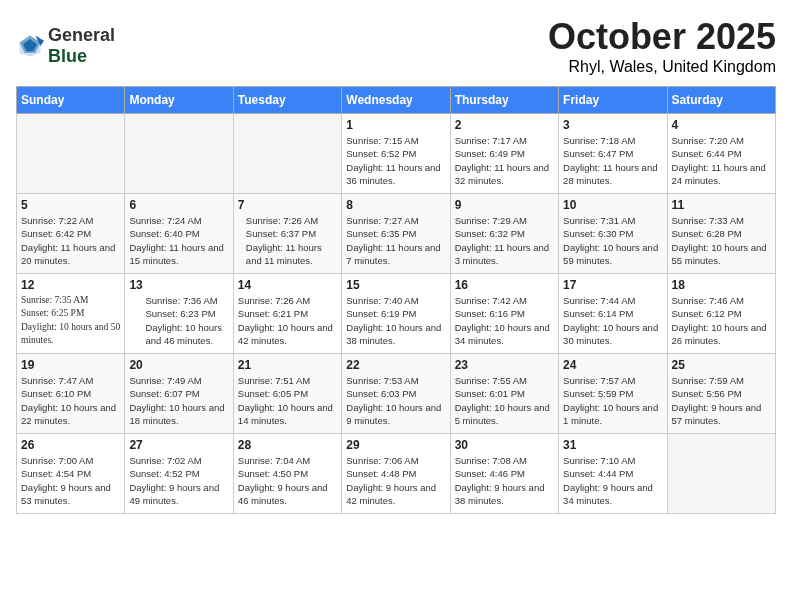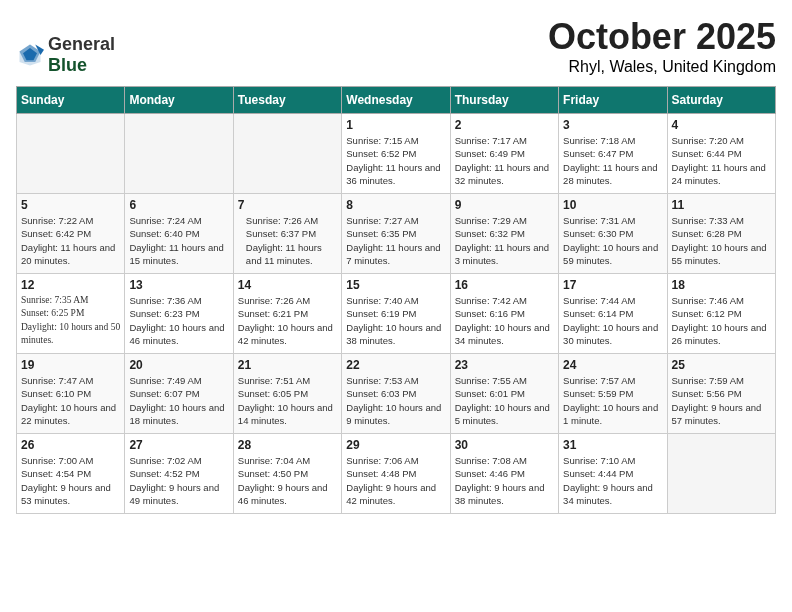--- a/index.html
+++ b/index.html
@@ -6,21 +6,21 @@
     body {
       font-family: Arial, sans-serif;
       background: #fff;
       width: 792px;
       min-height: 612px;
       padding: 16px;
     }
     .header-area {
       display: flex;
       justify-content: space-between;
-      align-items: flex-end;
+      align-items: center;
       margin-bottom: 10px;
     }
     .logo {
       display: flex;
       align-items: center;
       gap: 4px;
     }
     .logo-text-general {
       font-size: 18px;
       font-weight: bold;
@@ -46,21 +46,21 @@
     .calendar-subtitle {
       font-size: 16px;
       color: #000000;
     }
     .calendar-table {
       width: 100%;
       border-collapse: collapse;
       table-layout: fixed;
     }
     .calendar-table thead tr th {
-      background-color: #0f766e;
+      background-color: #3b82f6;
       color: #fff;
       font-size: 12px;
       font-weight: bold;
       padding: 6px 4px;
       text-align: left;
       border: 1px solid #aaa;
     }
     .calendar-table tbody tr td {
       border: 1px solid #ccc;
       vertical-align: top;
@@ -198,21 +198,21 @@
       </tr>
       <tr>
         <td>
           <div class="day-number">12</div>
           <div class="day-info" style="white-space: pre-line; font-family: Liberation Serif, serif;">Sunrise: 7:35 AM
 Sunset: 6:25 PM
 Daylight: 10 hours and 50 minutes.</div>
         </td>
         <td>
           <div class="day-number">13</div>
-          <div class="day-info" style="white-space: pre-line;">Sunrise: 7:36 AM
+          <div class="day-info" style="white-space: pre-line; margin-left: 16px;">Sunrise: 7:36 AM
 Sunset: 6:23 PM
 Daylight: 10 hours and 46 minutes.</div>
         </td>
         <td>
           <div class="day-number">14</div>
           <div class="day-info" style="white-space: pre-line;">Sunrise: 7:26 AM
 Sunset: 6:21 PM
 Daylight: 10 hours and 42 minutes.</div>
         </td>
         <td>

